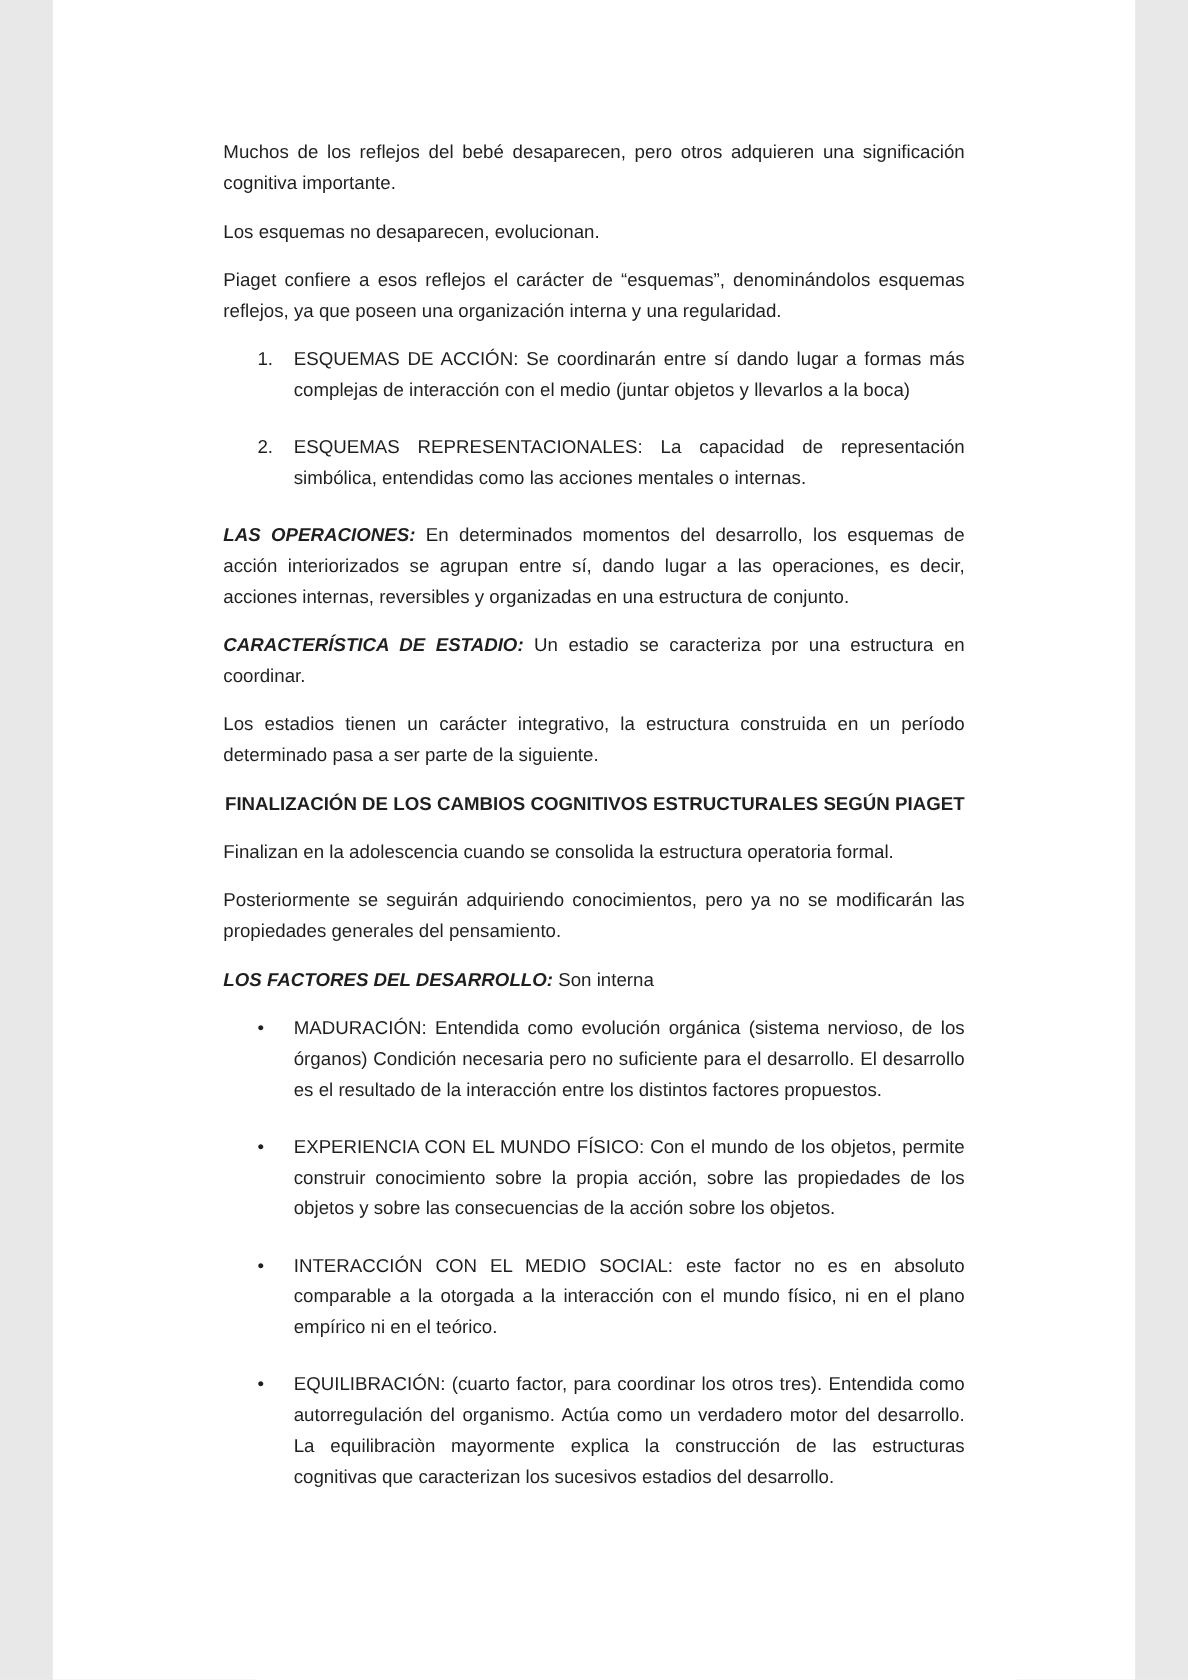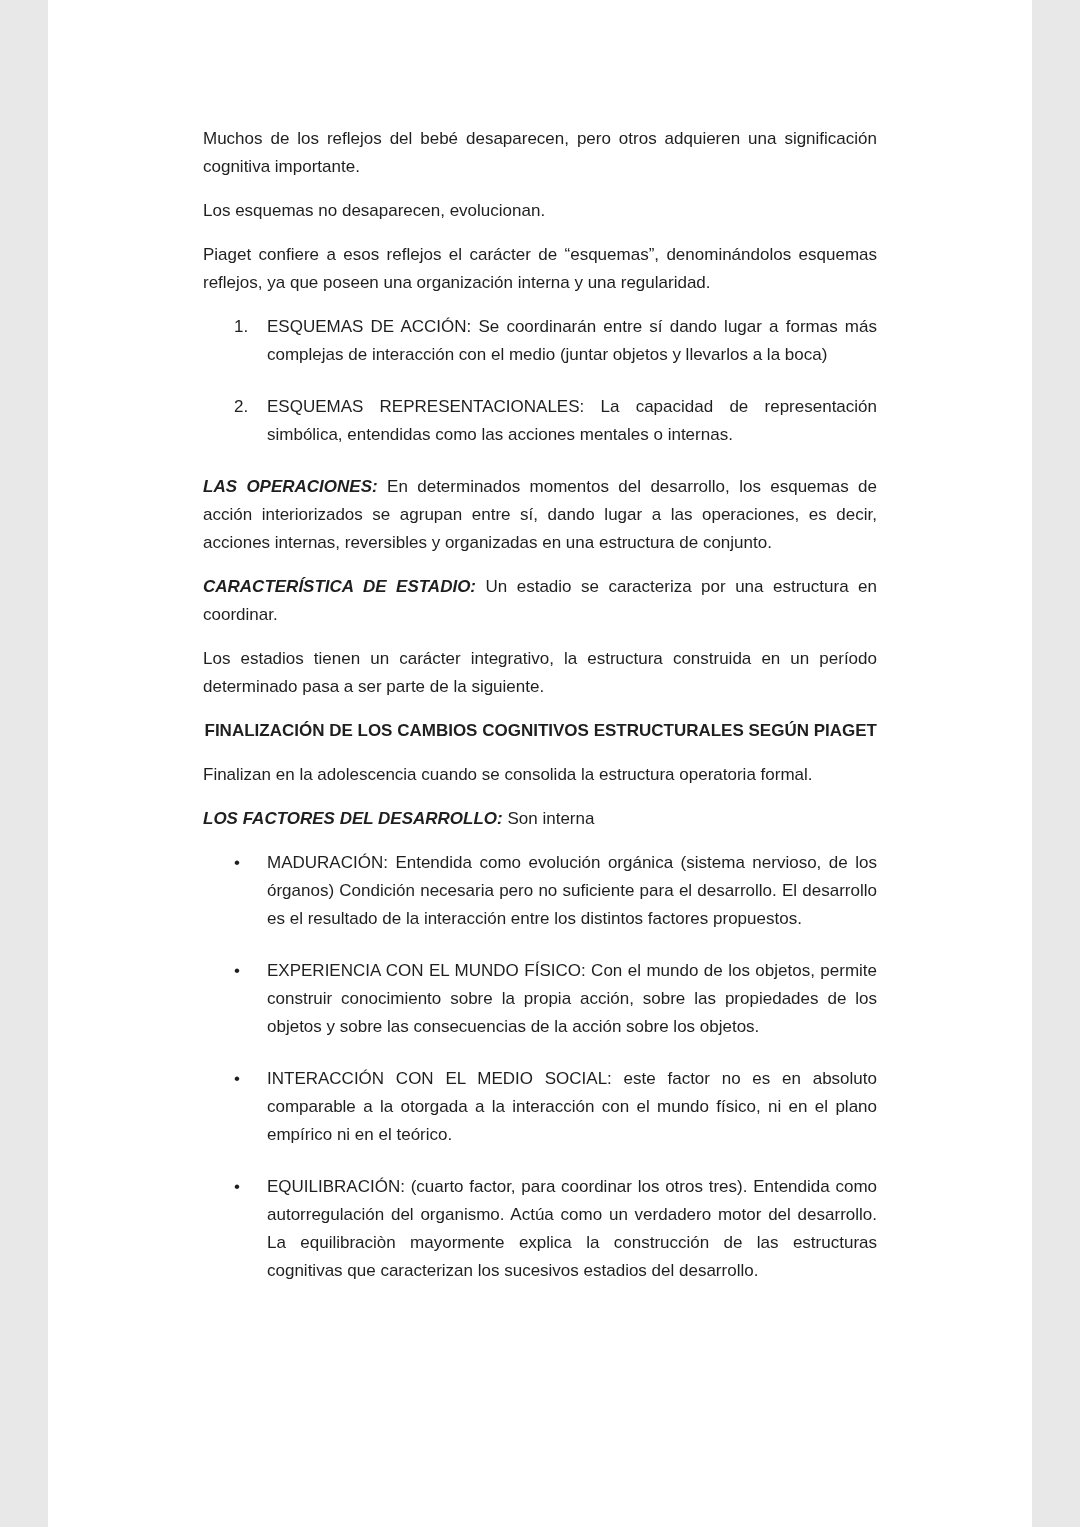--- a/index.html
+++ b/index.html
@@ -80,20 +80,21 @@
     <span class="lead">CARACTERÍSTICA DE ESTADIO:</span><span> Un estadio se caracteriza por una estructura en coordinar.</span>
   </p>
 
 
   <p class="para">Los estadios tienen un carácter integrativo, la estructura construida en un período determinado pasa a ser parte de la siguiente.</p>
 
   <p class="heading">FINALIZACIÓN DE LOS CAMBIOS COGNITIVOS ESTRUCTURALES SEGÚN PIAGET</p>
 
   <p class="para">Finalizan en la adolescencia cuando se consolida la estructura operatoria formal.</p>
 
+  <p class="para">Posteriormente se seguirán adquiriendo conocimientos, pero ya no se modificarán las propiedades generales del pensamiento.</p>
 
   <p class="para">
     <span class="lead">LOS FACTORES DEL DESARROLLO:</span><span> Son interna</span>
   </p>
 
   <div class="list-group">
     <div class="list-item">
       <span class="marker">•</span>
       <span class="item-text">MADURACIÓN: Entendida como evolución orgánica (sistema nervioso, de los órganos) Condición necesaria pero no suficiente para el desarrollo. El desarrollo es el resultado de la interacción entre los distintos factores propuestos.</span>
     </div>

